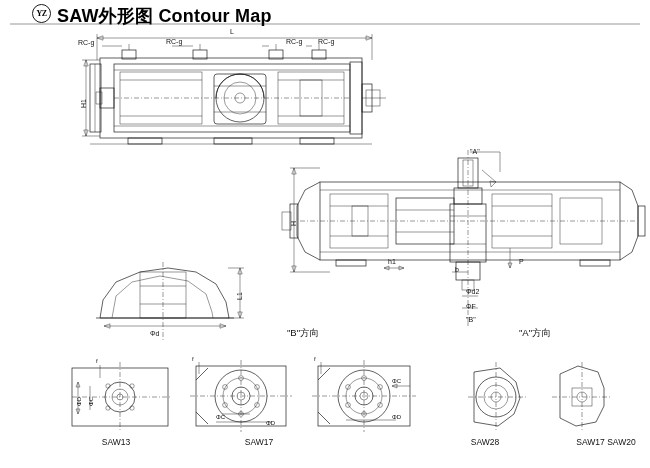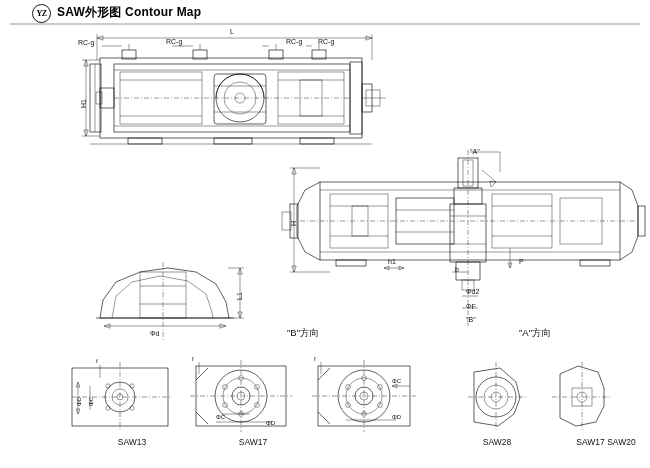--- a/index.html
+++ b/index.html
@@ -17,21 +17,21 @@
   .header{
     position:absolute;left:12px;top:4px;display:flex;align-items:flex-start;gap:6px;margin-left:20px;
   }
   .logo-badge{
     width:17px;height:17px;border:1.2px solid #1a1a1a;border-radius:50%;
     display:flex;align-items:center;justify-content:center;
     font-size:8px;font-weight:bold;font-family:"Liberation Serif", serif;
     letter-spacing:-.5px;
   }
   .title{
-    font-size:12px;font-weight:bold;letter-spacing:.2px;white-space:nowrap;
+    font-size:18px;font-weight:bold;letter-spacing:.2px;white-space:nowrap;
   }
 
   
   .lbl{
     position:absolute;font-size:7px;color:#111;white-space:nowrap;
     font-family:"Liberation Sans", sans-serif;
   }
   .lbl.sm{font-size:6px;}
   .lbl.vert{transform:rotate(-90deg);transform-origin:left top;}
   .cap{
@@ -247,21 +247,21 @@
     <line class="thin" x1="100" y1="365" x2="100" y2="378"></line>
 
     <line class="dimln" x1="78" y1="382" x2="78" y2="414"></line>
     <path class="dimln" d="M78,382 l-2,5 h4 z" fill="#1d1d1d"></path>
     <path class="dimln" d="M78,414 l-2,-5 h4 z" fill="#1d1d1d"></path>
     <line class="dimln" x1="90" y1="386" x2="90" y2="410"></line>
   </svg>
   <div class="lbl sm" style="left:96px;top:358px;">f</div>
   <div class="lbl sm vert" style="left:76px;top:406px;">ΦD</div>
   <div class="lbl sm vert" style="left:88px;top:406px;">ΦC</div>
-  <div class="cap" style="left:101px;top:437px;width:62px;">SAW13</div>
+  <div class="cap" style="left:85px;top:437px;width:62px;">SAW13</div>
 
   <svg width="650" height="468">
     <rect class="ln" x="196" y="366" width="90" height="60"></rect>
     <path class="ln" d="M196,380 L208,368 M196,412 L208,424"></path>
     <line class="dash" x1="190" y1="396" x2="292" y2="396"></line>
     <line class="dash" x1="241" y1="360" x2="241" y2="432"></line>
     <circle class="ln" cx="241" cy="396" r="26"></circle>
     <circle class="thin" cx="241" cy="396" r="18"></circle>
     <circle class="ln" cx="241" cy="396" r="9"></circle>
     <circle class="thin" cx="241" cy="396" r="4"></circle>
@@ -271,21 +271,21 @@
     <circle class="thin" cx="241" cy="414" r="2.4"></circle>
     <circle class="thin" cx="225" cy="405" r="2.4"></circle>
     <circle class="thin" cx="225" cy="387" r="2.4"></circle>
     <line class="thin" x1="199" y1="362" x2="199" y2="374"></line>
     <line class="dimln" x1="222" y1="414" x2="250" y2="414"></line>
     <line class="dimln" x1="216" y1="422" x2="272" y2="422"></line>
   </svg>
   <div class="lbl sm" style="left:192px;top:356px;">f</div>
   <div class="lbl sm" style="left:216px;top:414px;">ΦC</div>
   <div class="lbl sm" style="left:266px;top:420px;">ΦD</div>
-  <div class="cap" style="left:222px;top:437px;width:62px;">SAW17</div>
+  <div class="cap" style="left:228px;top:437px;width:62px;">SAW17</div>
 
   <svg width="650" height="468">
     <rect class="ln" x="318" y="366" width="92" height="60"></rect>
     <path class="ln" d="M318,380 L330,368 M318,412 L330,424"></path>
     <line class="dash" x1="312" y1="396" x2="416" y2="396"></line>
     <line class="dash" x1="364" y1="360" x2="364" y2="432"></line>
     <circle class="ln" cx="364" cy="396" r="26"></circle>
     <circle class="thin" cx="364" cy="396" r="18"></circle>
     <circle class="ln" cx="364" cy="396" r="9"></circle>
     <circle class="thin" cx="364" cy="396" r="4"></circle>
@@ -305,21 +305,21 @@
   <div class="lbl sm" style="left:392px;top:414px;">ΦD</div>
 
   <svg width="650" height="468">
     <path class="ln" d="M474,372 L500,368 L516,382 L520,398 L514,414 L498,426 L474,422 Z"></path>
     <line class="dash" x1="468" y1="397" x2="526" y2="397"></line>
     <line class="dash" x1="496" y1="362" x2="496" y2="432"></line>
     <circle class="ln" cx="496" cy="397" r="20"></circle>
     <circle class="thin" cx="496" cy="397" r="12"></circle>
     <circle class="thin" cx="496" cy="397" r="5"></circle>
   </svg>
-  <div class="cap" style="left:466px;top:437px;width:62px;">SAW28</div>
+  <div class="cap" style="left:454px;top:437px;width:62px;">SAW28</div>
 
   <svg width="650" height="468">
     <path class="ln" d="M560,374 L578,366 L598,372 L604,388 L604,406 L596,422 L576,426 L560,418 Z"></path>
     <line class="dash" x1="552" y1="397" x2="612" y2="397"></line>
     <line class="dash" x1="582" y1="362" x2="582" y2="432"></line>
     <rect class="thin" x="572" y="388" width="20" height="18"></rect>
     <circle class="thin" cx="582" cy="397" r="5"></circle>
   </svg>
   <div class="cap" style="left:561px;top:437px;width:90px;">SAW17  SAW20</div>
 

